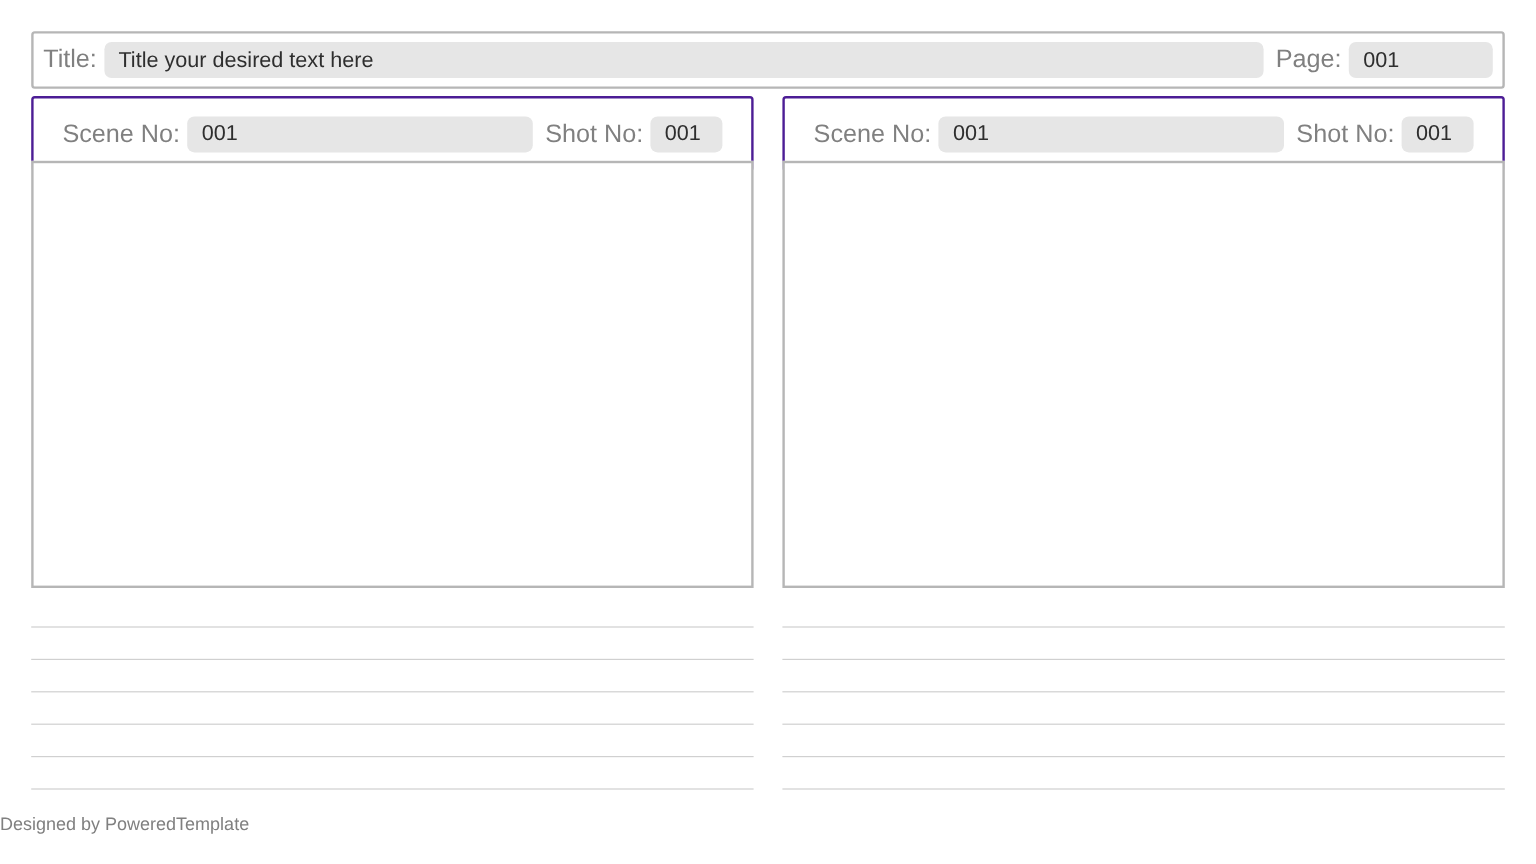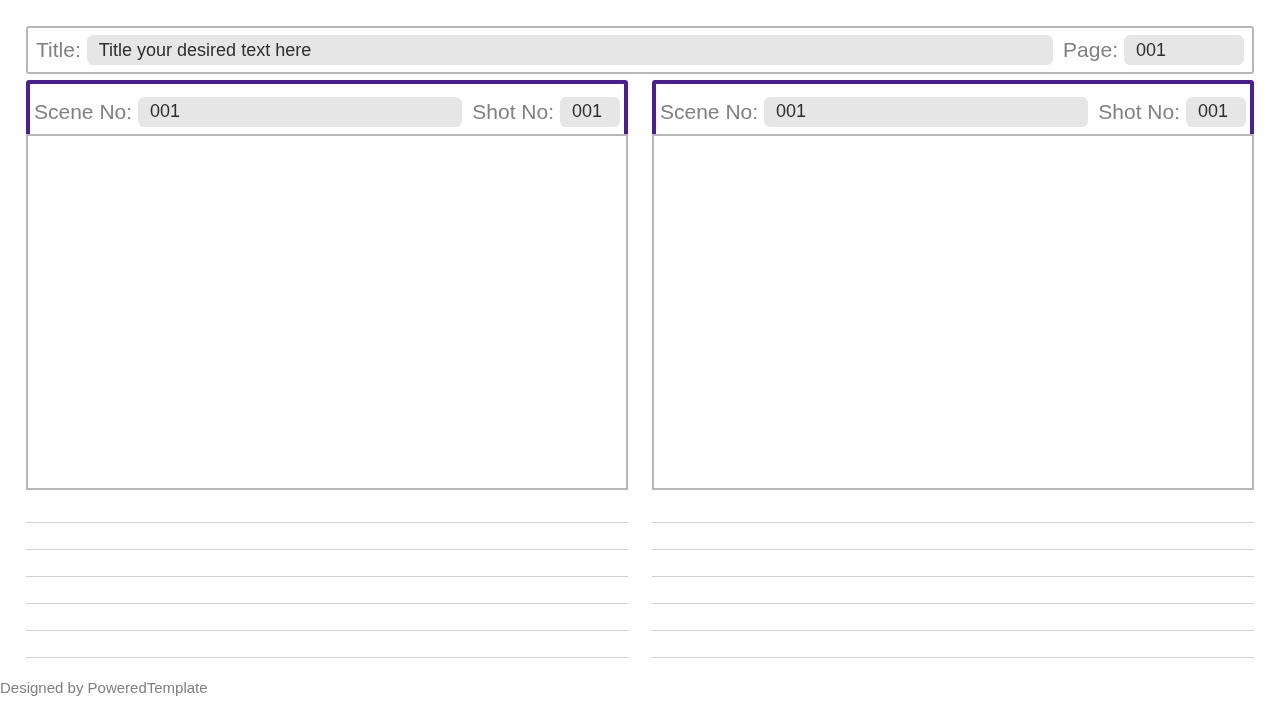--- a/index.html
+++ b/index.html
@@ -22,26 +22,26 @@
     background: #ffffff;
     display: flex;
     align-items: center;
     padding: 0 8px;
   }
   .scene-bar {
     position: absolute;
     top: 80px;
     width: 602px;
     height: 63px;
-    border: 4px solid #4c1d95;
+    border: 2px solid #4c1d95;
     border-radius: 3px;
     background: #ffffff;
     display: flex;
     align-items: center;
-    padding: 0 4px;
+    padding: 0 24px;
   }
   .left-bar { left: 26px; }
   .right-bar { left: 652px; }
   .label {
     color: #808080;
     font-size: 21px;
     margin-right: 6px;
     white-space: nowrap;
   }
   .pill {

